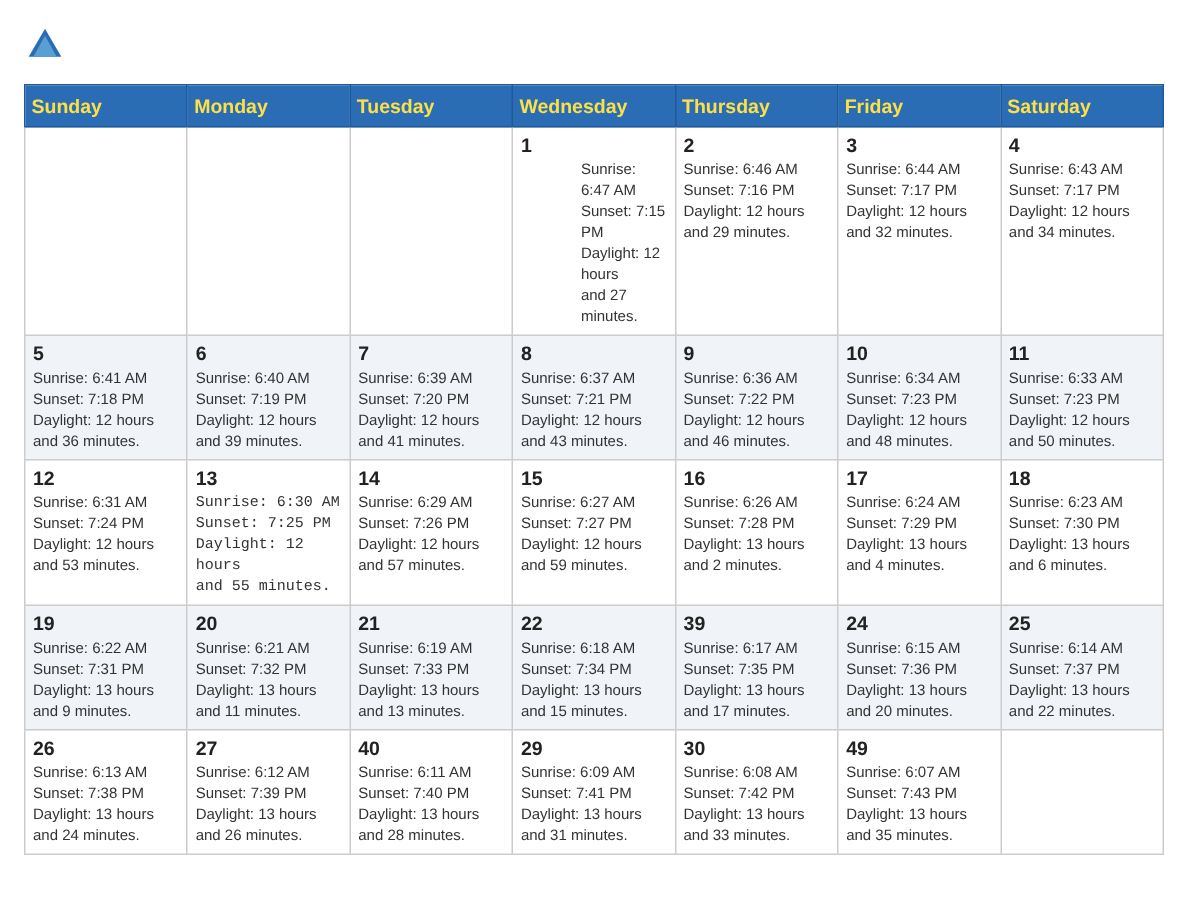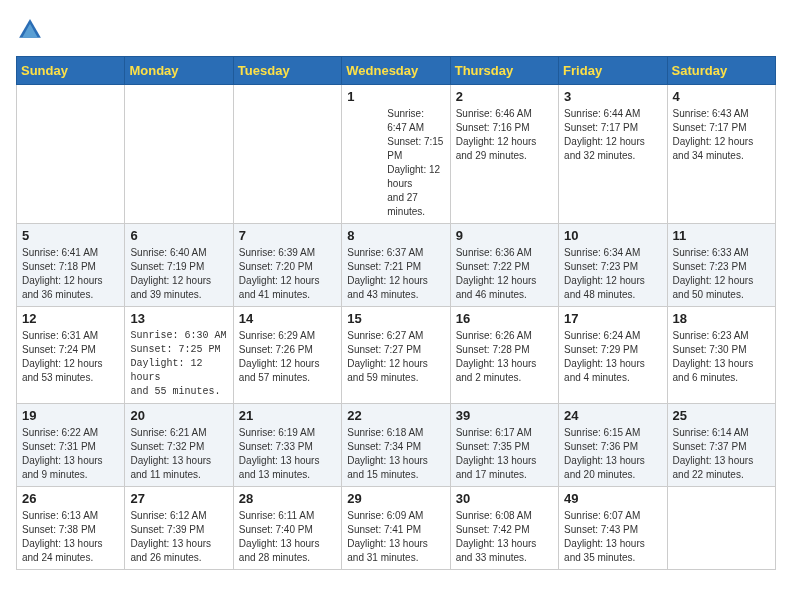--- a/index.html
+++ b/index.html
@@ -319,21 +319,21 @@
 and 24 minutes.</div>
         </td>
         <td>
           <div class="day-number">27</div>
           <div class="day-info" style="white-space: pre-line;">Sunrise: 6:12 AM
 Sunset: 7:39 PM
 Daylight: 13 hours
 and 26 minutes.</div>
         </td>
         <td>
-          <div class="day-number">28</div>
+          <div class="day-number">40</div>
           <div class="day-info" style="white-space: pre-line;">Sunrise: 6:11 AM
 Sunset: 7:40 PM
 Daylight: 13 hours
 and 28 minutes.</div>
         </td>
         <td>
           <div class="day-number">29</div>
           <div class="day-info" style="white-space: pre-line;">Sunrise: 6:09 AM
 Sunset: 7:41 PM
 Daylight: 13 hours

